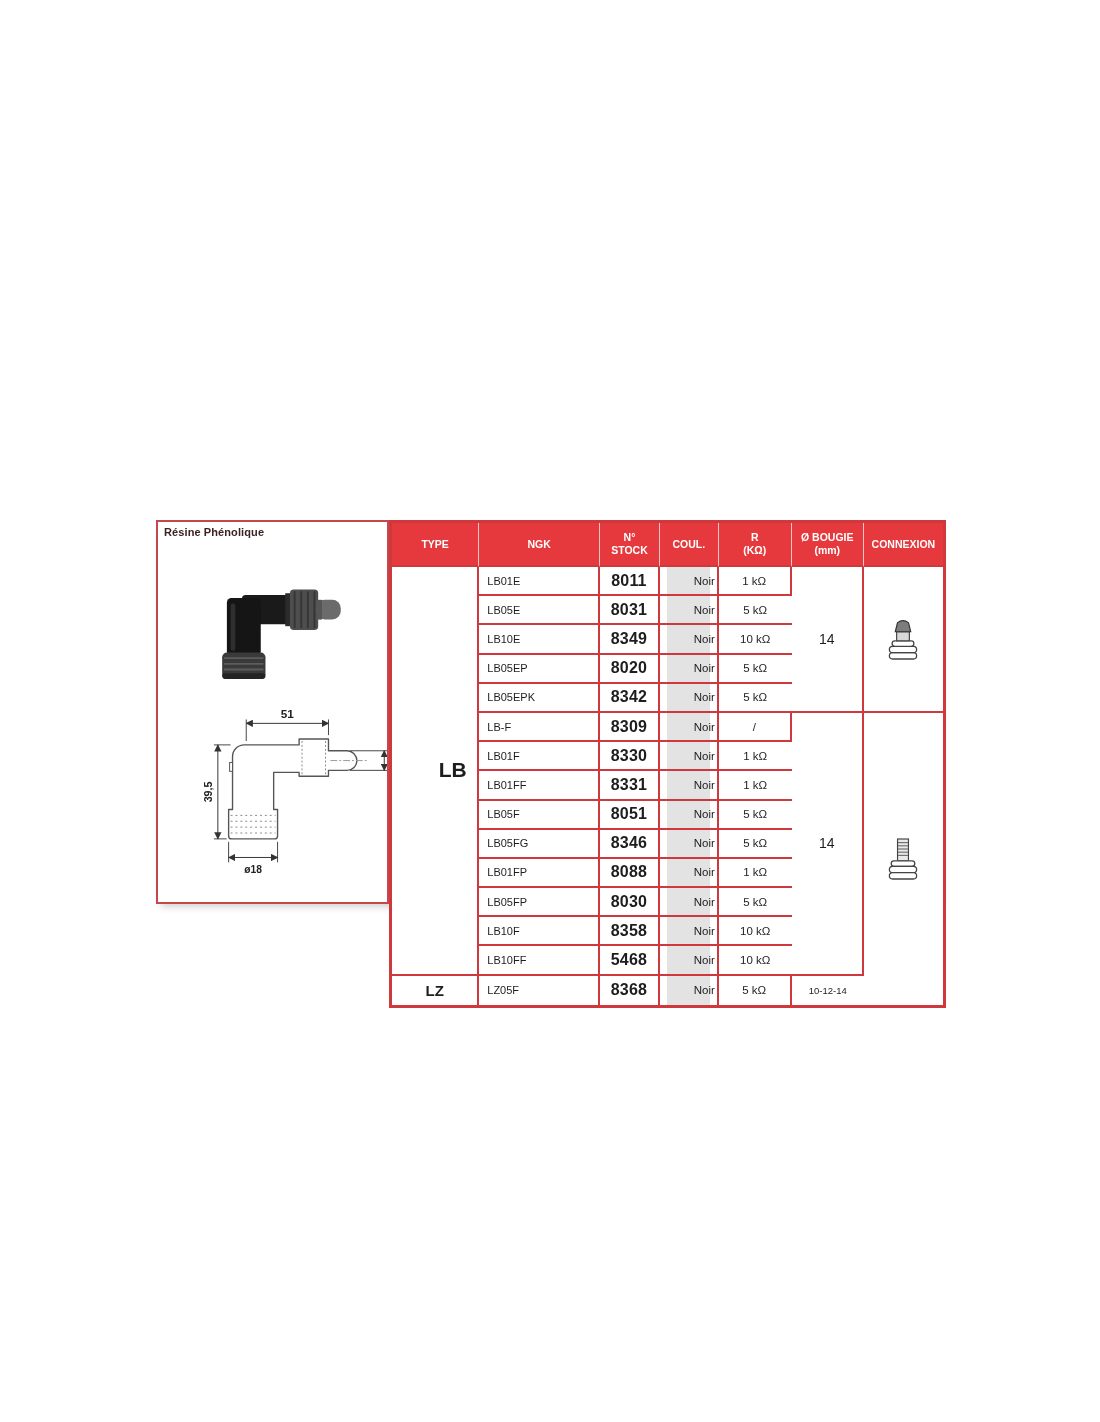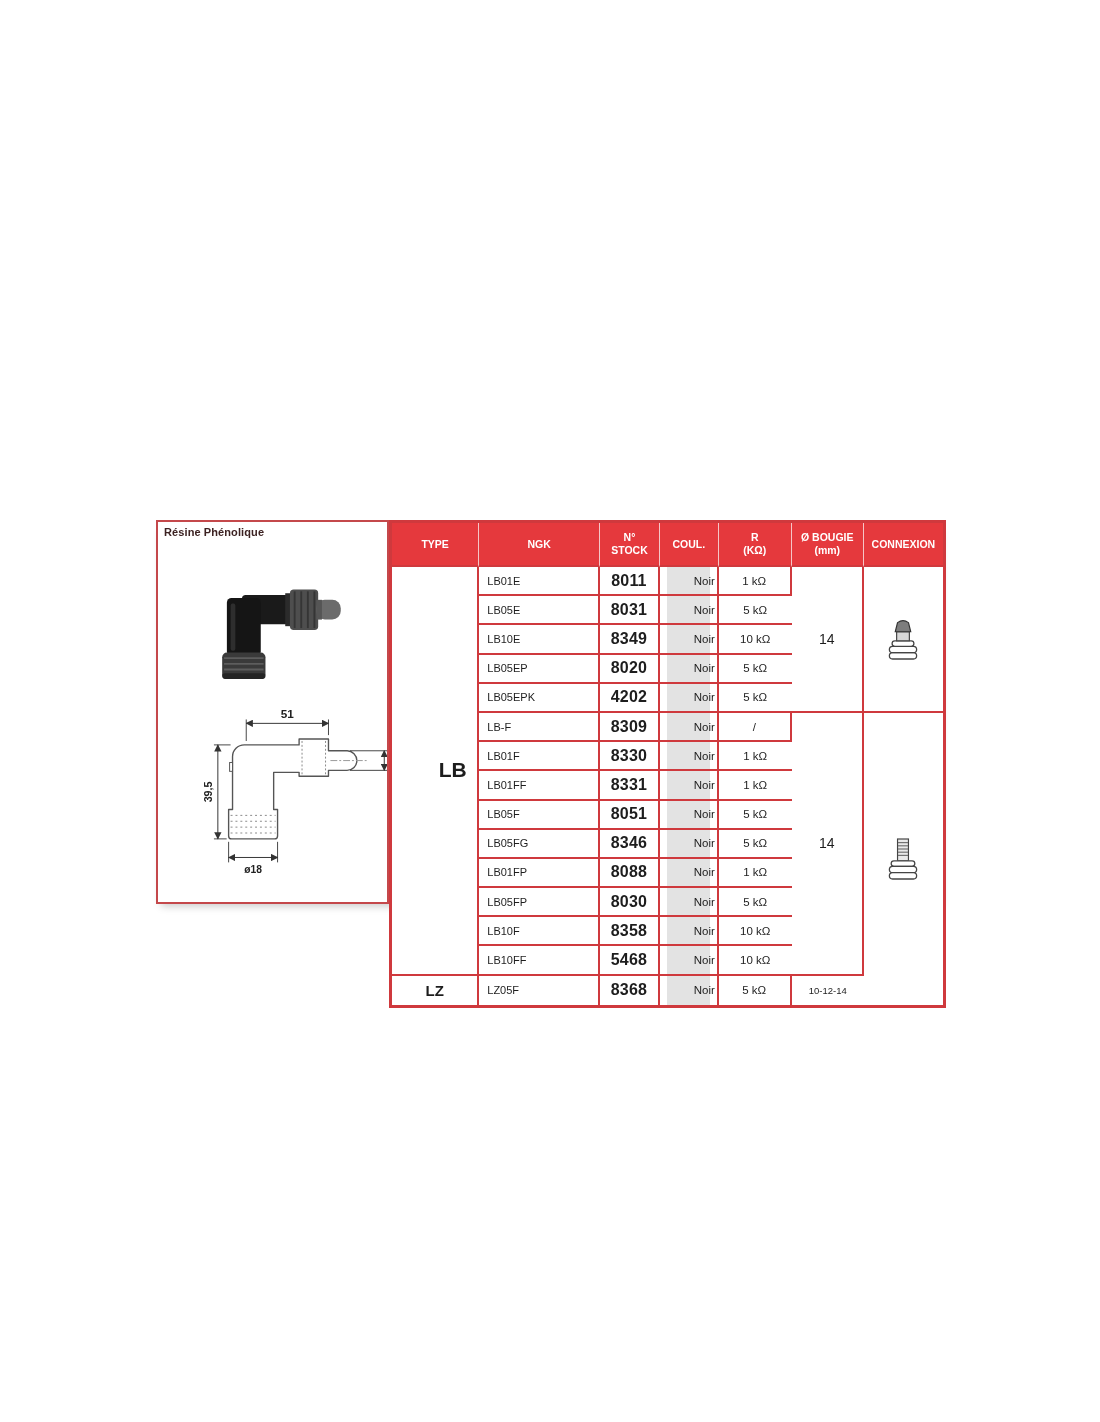--- a/index.html
+++ b/index.html
@@ -200,21 +200,21 @@
           <td>10 kΩ</td>
         </tr>
         <tr>
           <td class="ngk">LB05EP</td>
           <td class="stock">8020</td>
           <td class="coul">Noir</td>
           <td>5 kΩ</td>
         </tr>
         <tr>
           <td class="ngk">LB05EPK</td>
-          <td class="stock">4202</td>
+          <td class="stock">8342</td>
           <td class="coul">Noir</td>
           <td>5 kΩ</td>
         </tr>
         <tr>
           <td class="ngk">LB-F</td>
           <td class="stock">8309</td>
           <td class="coul">Noir</td>
           <td>/</td>
           <td class="bougie" rowspan="9">14</td>
           <td class="conn no-bb" rowspan="10">

